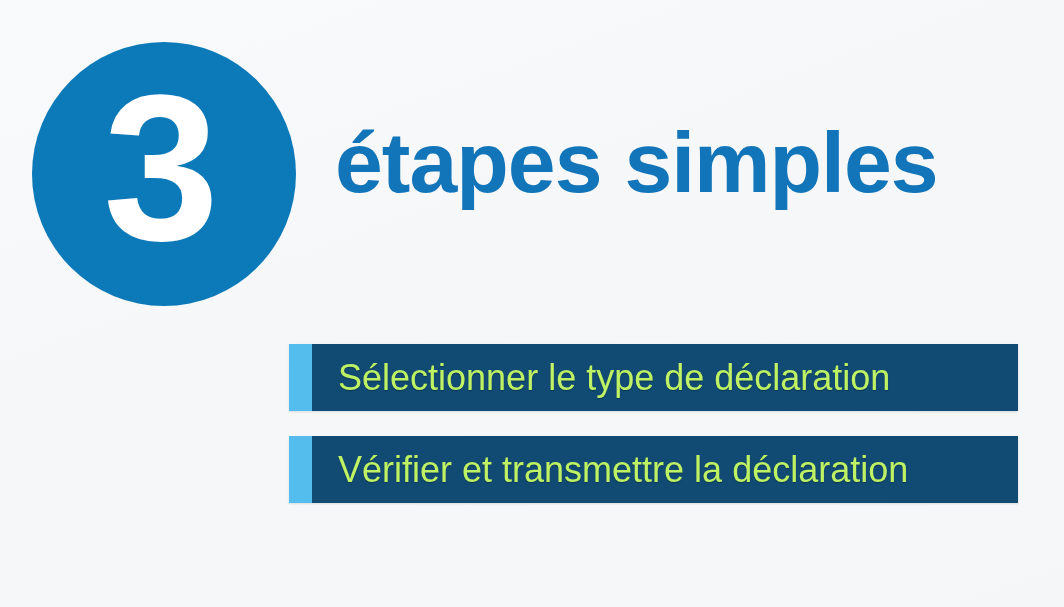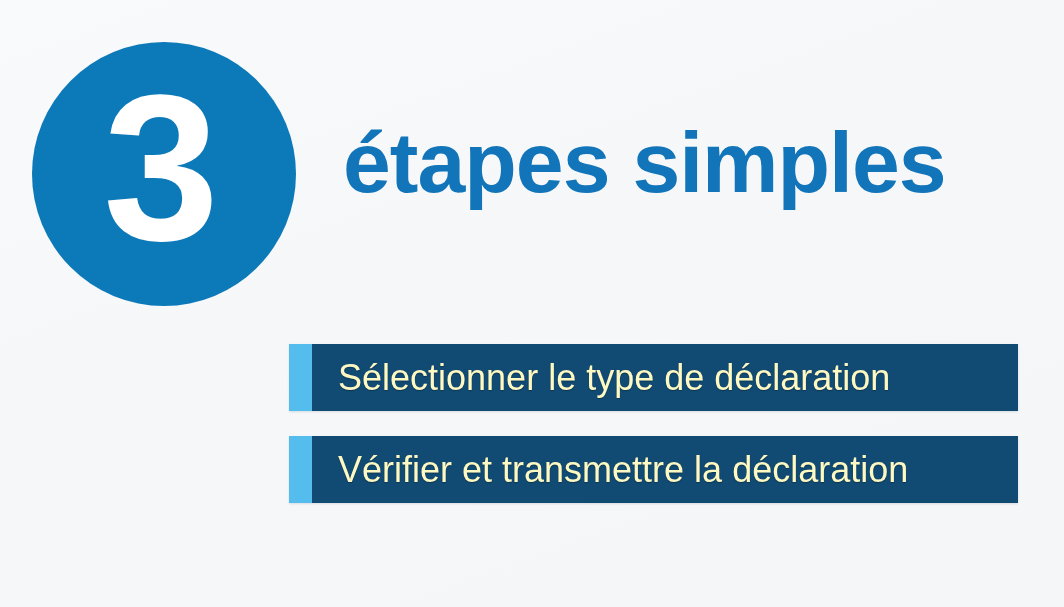--- a/index.html
+++ b/index.html
@@ -44,21 +44,21 @@
     line-height: 1;
     letter-spacing: -2px;
     position: relative;
     top: -6px;
     left: -4px;
     user-select: none;
   }
 
   .headline {
     position: absolute;
-    left: 343px;
+    left: 335px;
     top: 119px;
     font-family: "Liberation Sans", sans-serif;
     font-weight: bold;
     font-size: 86px;
     line-height: 1;
     color: #1275b9;
     letter-spacing: -1px;
     white-space: nowrap;
   }
 
@@ -85,21 +85,21 @@
     background: #54bdee;
   }
   .step-body {
     flex: 1 1 auto;
     background: #114a72;
     display: flex;
     align-items: center;
     padding-left: 26px;
   }
   .step-label {
-    color: #fef9c3;
+    color: #bef264;
     font-family: "Liberation Sans", sans-serif;
     font-weight: normal;
     font-size: 36px;
     line-height: 1;
     letter-spacing: 0px;
     white-space: nowrap;
     text-shadow: 0 1px 1px rgba(0,0,0,0.25);
   }
 </style>
 </head>

